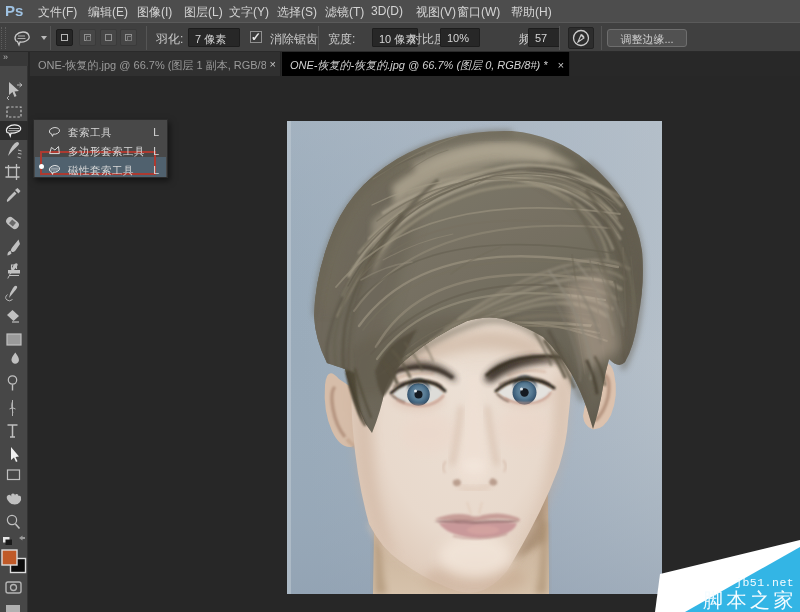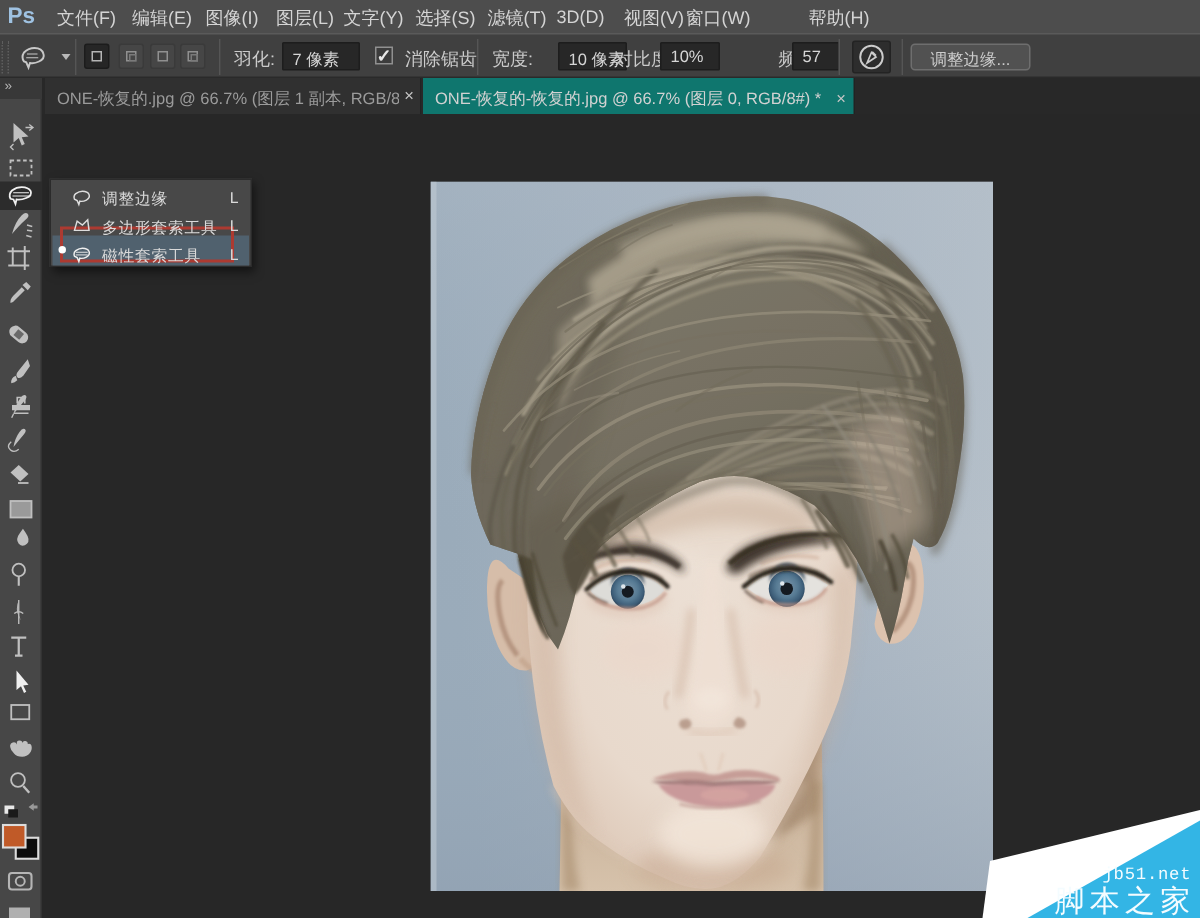--- a/index.html
+++ b/index.html
@@ -29,21 +29,21 @@
   padding:3px 0 0 6px; }
 .olabel { position:absolute; top:8px; color:#cbcbcb; }
 .vsep { position:absolute; top:3px; width:1px; height:24px; background:#3a3a3a;
   border-right:1px solid #555; }
 
 
 #tabbar { position:absolute; left:0; top:52px; width:800px; height:24px;
   background:#282828; font-size:11px; }
 .tab { position:absolute; top:0; height:24px; color:#9b9b9b; background:#303030;
   border-right:1px solid #222; padding:6px 8px 0 8px; white-space:nowrap; overflow:hidden; }
-.tab.active { background:#0f766e; color:#d2d2d2; }
+.tab.active { background:#000000; color:#d2d2d2;font-style:italic; }
 .tab .x { margin-left:7px; color:#c6c6c6; font-size:11px; }
 
 
 #toolbar { position:absolute; left:0; top:52px; width:28px; height:560px;
   background:#474747; border-right:1px solid #333; }
 #tchev { position:absolute; left:0px; top:0px; width:28px; height:14px; background:#383838;
   color:#b5b5b5; font-size:9px; padding-left:3px; }
 
 
 #canvas { position:absolute; left:28px; top:76px; width:772px; height:536px;
@@ -72,21 +72,21 @@
     <div class="mi" style="left:38px">文件(F)</div>
     <div class="mi" style="left:88px">编辑(E)</div>
     <div class="mi" style="left:137px">图像(I)</div>
     <div class="mi" style="left:184px">图层(L)</div>
     <div class="mi" style="left:229px">文字(Y)</div>
     <div class="mi" style="left:277px">选择(S)</div>
     <div class="mi" style="left:325px">滤镜(T)</div>
     <div class="mi" style="left:371px">3D(D)</div>
     <div class="mi" style="left:416px">视图(V)</div>
     <div class="mi" style="left:457px">窗口(W)</div>
-    <div class="mi" style="left:539px">帮助(H)</div>
+    <div class="mi" style="left:511px">帮助(H)</div>
   </div>
 
   <div id="optbar">
     <div style="position:absolute;left:1px;top:4px;width:5px;height:22px;border-left:1px dotted #5e5e5e;border-right:1px dotted #5e5e5e"></div>
     <svg style="position:absolute;left:12px;top:5px" width="20" height="20" viewBox="0 0 20 20">
       <path d="M4 13 Q2 10 4 7 Q7 4 11 4 Q16 4 17 8 Q18 11 14 13 Q11 14.5 8 14 L7 17 L5.5 13.5 Z" fill="none" stroke="#c8c8c8" stroke-width="1.3"></path>
       <path d="M6 8 L13 8 M5.5 10.5 L13.5 10.5" stroke="#c8c8c8" stroke-width="0.8"></path>
     </svg>
     <div style="position:absolute;left:41px;top:13px;width:0;height:0;border-left:3px solid transparent;border-right:3px solid transparent;border-top:4px solid #b9b9b9"></div>
     <div class="obtn pressed" style="left:56px">
@@ -444,21 +444,21 @@
 </svg>
 
   <div id="flyout">
     <div id="fhl"></div>
     <div id="fred"></div>
     <div id="fdot"></div>
     <div class="frow" style="top:2px">
       <svg class="ic" viewBox="0 0 17 17">
           <path d="M3 10 Q2 7.5 4 5.8 Q6.5 4 9 4 Q13 4 14 6.5 Q15 9 12 10.6 Q9.5 12 7 11.5 L6.3 14 L5 11 Z" fill="none" stroke="#ddd" stroke-width="1.1"></path>
         </svg>
-      <span class="tt">调整边缘</span>
+      <span class="tt">套索工具</span>
         <span class="L">L</span>
     </div>
     <div class="frow" style="top:21px">
       <svg class="ic" viewBox="0 0 17 17">
           <path d="M3 12 L5 5 L9 8 L13 4 L14 12 Z" fill="none" stroke="#ddd" stroke-width="1.1"></path>
         </svg>
       <span class="tt">多边形套索工具</span>
         <span class="L">L</span>
     </div>
     <div class="frow" style="top:40px">

